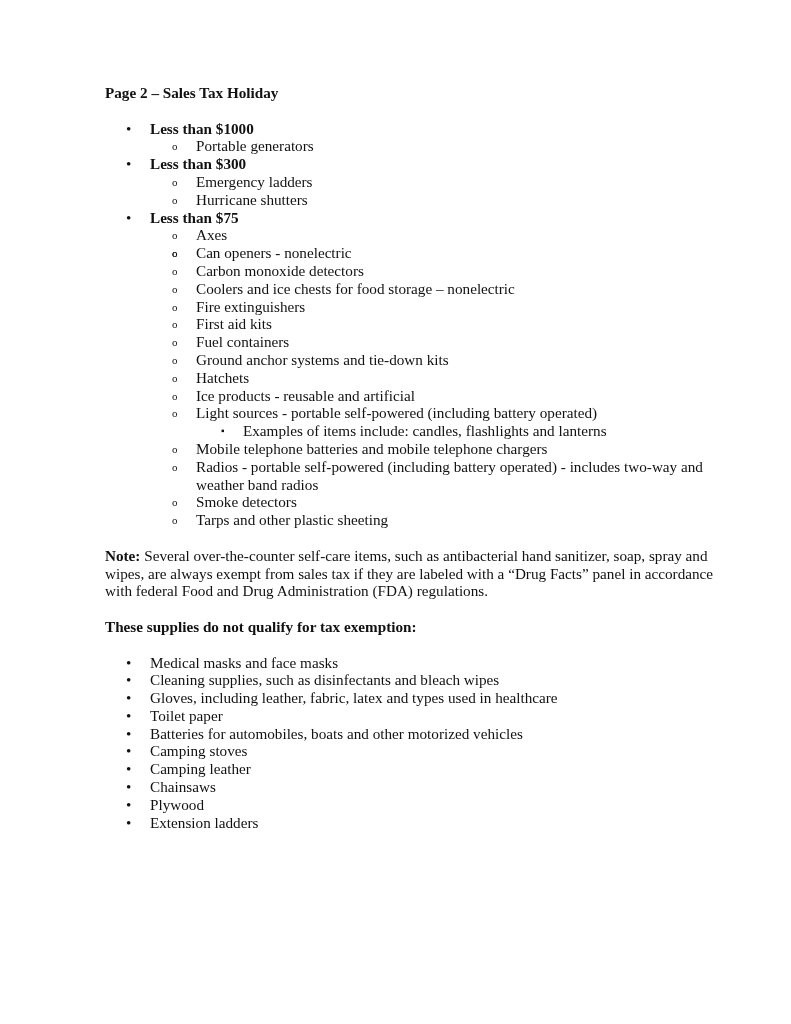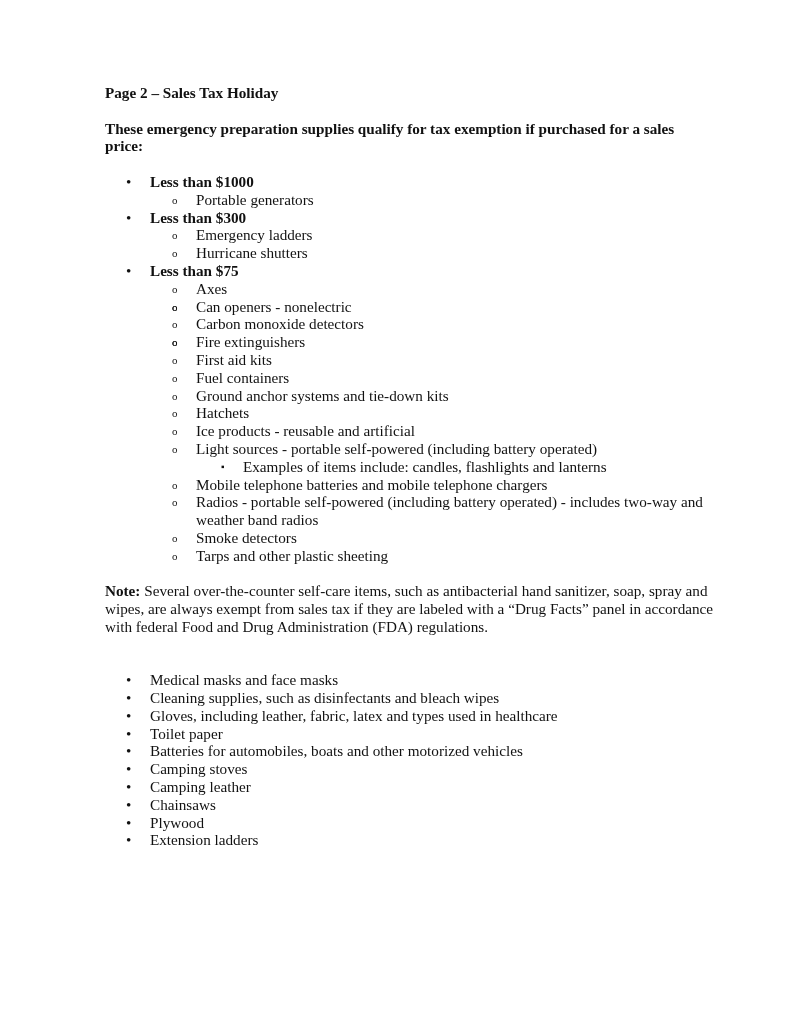--- a/index.html
+++ b/index.html
@@ -21,52 +21,52 @@
   .plain { padding-left: 45px; }
   .plain > .marker { position: absolute; left: 21px; top: 0; }
   .gap { height: 17.8px; }
   .note b { font-weight: bold; }
 </style>
 </head>
 <body>
 
 <div class="page">
   <p class="h title">Page 2 – Sales Tax Holiday</p>
-  <p class="h intro">These emergency preparation supplies qualify for tax exemption if purchased for a sales price:</p>
 
   <ul id="qualifying-list">
       <li class="l1"><span class="marker">•</span><span class="txt">Less than $1000</span></li>
       <li class="l2"><span class="marker">o</span><span class="txt">Portable generators</span></li>
       <li class="l1"><span class="marker">•</span><span class="txt">Less than $300</span></li>
       <li class="l2"><span class="marker">o</span><span class="txt">Emergency ladders</span></li>
       <li class="l2"><span class="marker">o</span><span class="txt">Hurricane shutters</span></li>
       <li class="l1"><span class="marker">•</span><span class="txt">Less than $75</span></li>
       <li class="l2"><span class="marker">o</span><span class="txt">Axes</span></li>
       <li class="l2"><span class="marker">o</span></li>
       <li class="l2"><span class="marker">o</span><span class="txt">Can openers - nonelectric</span></li>
       <li class="l2"><span class="marker">o</span><span class="txt">Carbon monoxide detectors</span></li>
-      <li class="l2"><span class="marker">o</span></li>
+      <li class="l2"><span class="marker">o</span><span class="txt">Coolers and ice chests for food storage – nonelectric</span></li>
       <li class="l2"><span class="marker">o</span><span class="txt">Fire extinguishers</span></li>
       <li class="l2"><span class="marker">o</span><span class="txt">First aid kits</span></li>
       <li class="l2"><span class="marker">o</span><span class="txt">Fuel containers</span></li>
       <li class="l2"><span class="marker">o</span><span class="txt">Ground anchor systems and tie-down kits</span></li>
       <li class="l2"><span class="marker">o</span><span class="txt">Hatchets</span></li>
       <li class="l2"><span class="marker">o</span><span class="txt">Ice products - reusable and artificial</span></li>
       <li class="l2"><span class="marker">o</span><span class="txt">Light sources - portable self-powered (including battery operated)</span></li>
       <li class="l3"><span class="marker">▪</span><span class="txt">Examples of items include: candles, flashlights and lanterns</span></li>
       <li class="l2"><span class="marker">o</span><span class="txt">Mobile telephone batteries and mobile telephone chargers</span></li>
       <li class="l2"><span class="marker">o</span><span class="txt">Radios - portable self-powered (including battery operated) - includes two-way and weather band radios</span></li>
       <li class="l2"><span class="marker">o</span><span class="txt">Smoke detectors</span></li>
       <li class="l2"><span class="marker">o</span><span class="txt">Tarps and other plastic sheeting</span></li>
     </ul>
 
   <div class="gap"></div>
   <p class="note" style="margin:0"><b>Note:</b><span> Several over-the-counter self-care items, such as antibacterial hand sanitizer, soap, spray and wipes, are always exempt from sales tax if they are labeled with a “Drug Facts” panel in accordance with federal Food and Drug Administration (FDA) regulations.</span></p>
 
   <div class="gap"></div>
+  <p class="h">These supplies do not qualify for tax exemption:</p>
   <div class="gap"></div>
 
   <ul id="non-qualifying-list">
       <li class="plain"><span class="marker">•</span><span class="txt">Medical masks and face masks</span></li>
       <li class="plain"><span class="marker">•</span><span class="txt">Cleaning supplies, such as disinfectants and bleach wipes</span></li>
       <li class="plain"><span class="marker">•</span><span class="txt">Gloves, including leather, fabric, latex and types used in healthcare</span></li>
       <li class="plain"><span class="marker">•</span><span class="txt">Toilet paper</span></li>
       <li class="plain"><span class="marker">•</span><span class="txt">Batteries for automobiles, boats and other motorized vehicles</span></li>
       <li class="plain"><span class="marker">•</span><span class="txt">Camping stoves</span></li>
       <li class="plain"><span class="marker">•</span><span class="txt">Camping leather</span></li>

